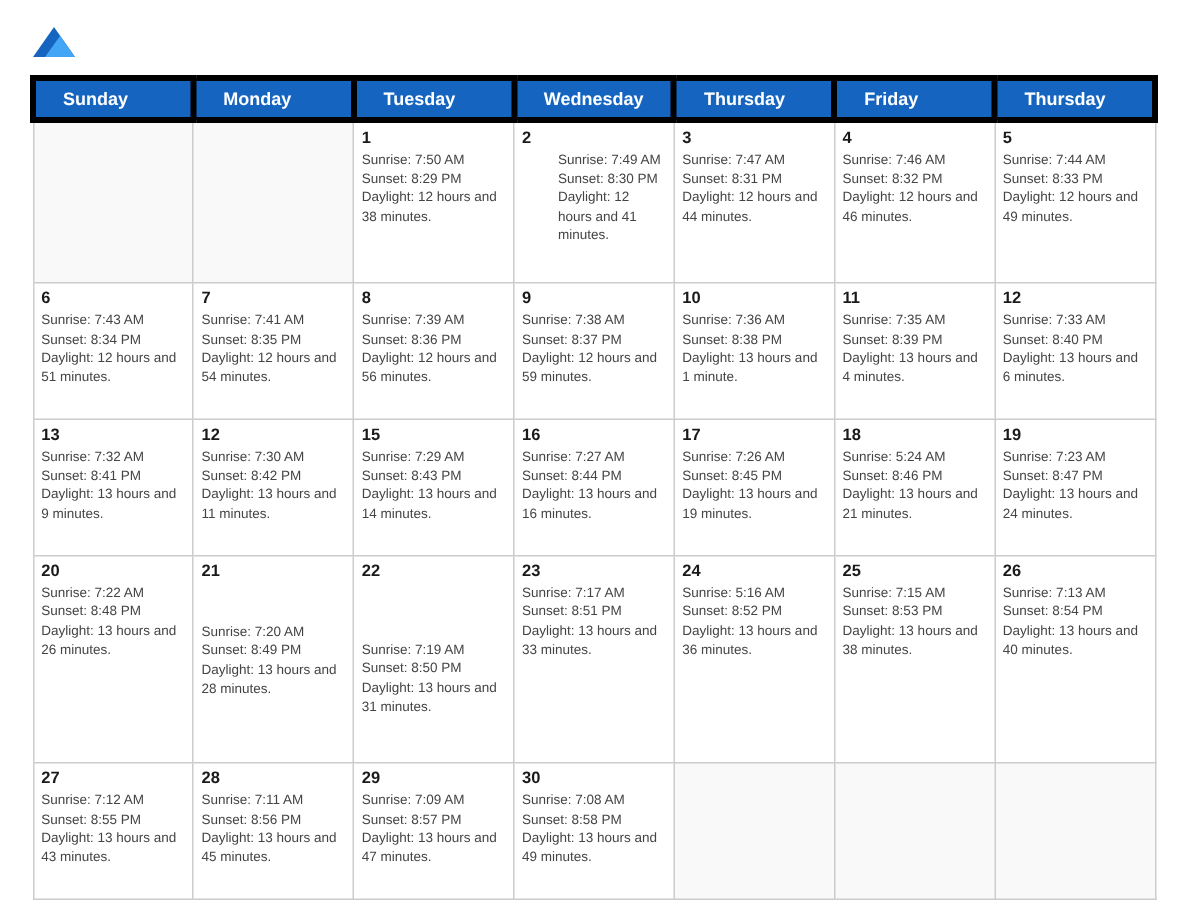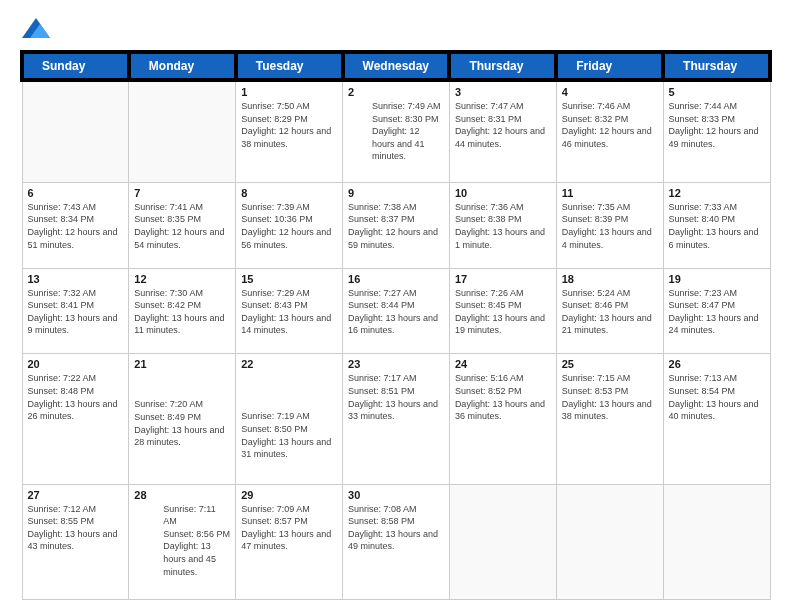--- a/index.html
+++ b/index.html
@@ -166,21 +166,21 @@
           </td>
           <td>
             <span class="day-num">7</span>
             <div class="day-info" style="white-space: pre-line;">Sunrise: 7:41 AM
 Sunset: 8:35 PM
 Daylight: 12 hours and 54 minutes.</div>
           </td>
           <td>
             <span class="day-num">8</span>
             <div class="day-info" style="white-space: pre-line;">Sunrise: 7:39 AM
-Sunset: 10:36 PM
+Sunset: 8:36 PM
 Daylight: 12 hours and 56 minutes.</div>
           </td>
           <td>
             <span class="day-num">9</span>
             <div class="day-info" style="white-space: pre-line;">Sunrise: 7:38 AM
 Sunset: 8:37 PM
 Daylight: 12 hours and 59 minutes.</div>
           </td>
           <td>
             <span class="day-num">10</span>
@@ -291,21 +291,21 @@
         </tr>
         <tr>
           <td>
             <span class="day-num">27</span>
             <div class="day-info" style="white-space: pre-line;">Sunrise: 7:12 AM
 Sunset: 8:55 PM
 Daylight: 13 hours and 43 minutes.</div>
           </td>
           <td>
             <span class="day-num">28</span>
-            <div class="day-info" style="white-space: pre-line; margin-left: 29px;">Sunrise: 7:11 AM
+            <div class="day-info" style="white-space: pre-line;">Sunrise: 7:11 AM
 Sunset: 8:56 PM
 Daylight: 13 hours and 45 minutes.</div>
           </td>
           <td>
             <span class="day-num">29</span>
             <div class="day-info" style="white-space: pre-line;">Sunrise: 7:09 AM
 Sunset: 8:57 PM
 Daylight: 13 hours and 47 minutes.</div>
           </td>
           <td>

